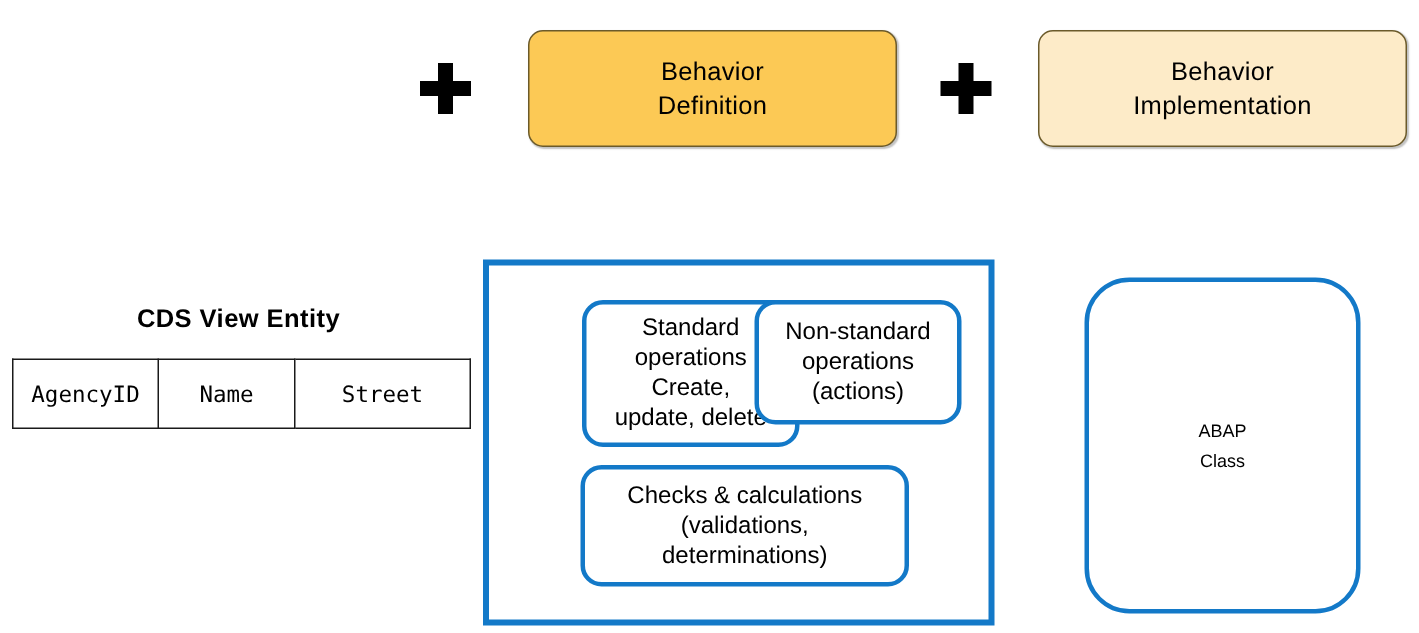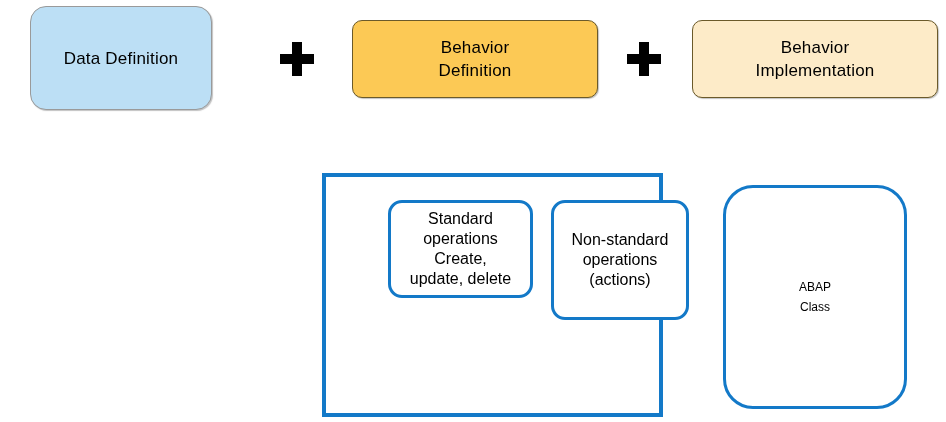--- a/index.html
+++ b/index.html
@@ -125,21 +125,21 @@
     align-items: center;
     justify-content: center;
     text-align: center;
     font-size: 16px;
     line-height: 20px;
   }
   #box-standard-ops {
     left: 340px; top: 200px; width: 145px; height: 98px; margin-left: 48px;
   }
   #box-nonstandard-ops {
-    left: 503px; top: 200px; width: 138px; height: 120px; margin-left: 48px;
+    left: 503px; top: 200px; width: 138px; height: 83px;
   }
   #box-checks-calcs {
     left: 387px; top: 310px; width: 219px; height: 81px;
   }
 
   
   #box-abap-class {
     position: absolute;
     left: 723px; top: 185px;
     width: 184px; height: 224px;
@@ -155,42 +155,54 @@
     line-height: 20px;
   }
 
   .multiline { white-space: pre-line; }
 </style>
 </head>
 <body>
 
 <div class="canvas">
 
-  <div class="top-box multiline" id="box-data-definition">Data  Definition</div>
 
   <div class="plus" id="plus-1"></div>
 
   <div class="top-box multiline" id="box-behavior-definition">Behavior
 Definition</div>
 
   <div class="plus" id="plus-2"></div>
 
   <div class="top-box multiline" id="box-behavior-implementation">Behavior
 Implementation</div>
 
-
+  <div id="cds-title">CDS View Entity</div>
+
+  <table id="cds-table">
+    <tbody>
+        <tr>
+      <td class="c0">AgencyID</td>
+      <td class="c1">Name</td>
+      <td class="c2">Street</td>
+    </tr>
+  </tbody>
+    </table>
 
   <div id="behavior-container"></div>
 
   <div class="bd-box multiline" id="box-standard-ops">Standard
 operations
 Create,
 update, delete</div>
 
   <div class="bd-box multiline" id="box-nonstandard-ops">Non-standard
 operations
 (actions)</div>
 
+  <div class="bd-box multiline" id="box-checks-calcs">Checks &amp; calculations
+(validations,
+determinations)</div>
 
   <div class="multiline" id="box-abap-class">ABAP
 Class</div>
 
 </div>
 
 </body></html>

